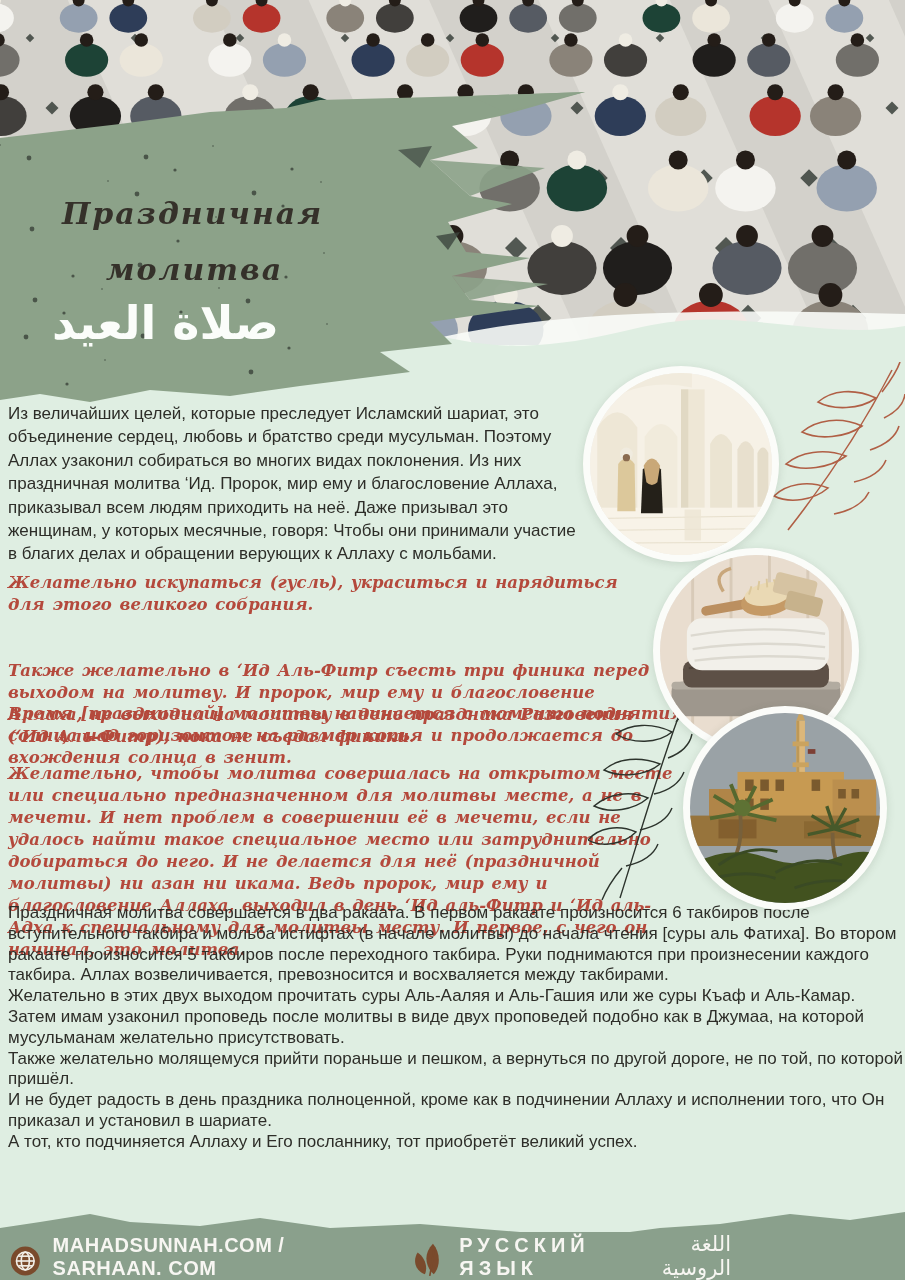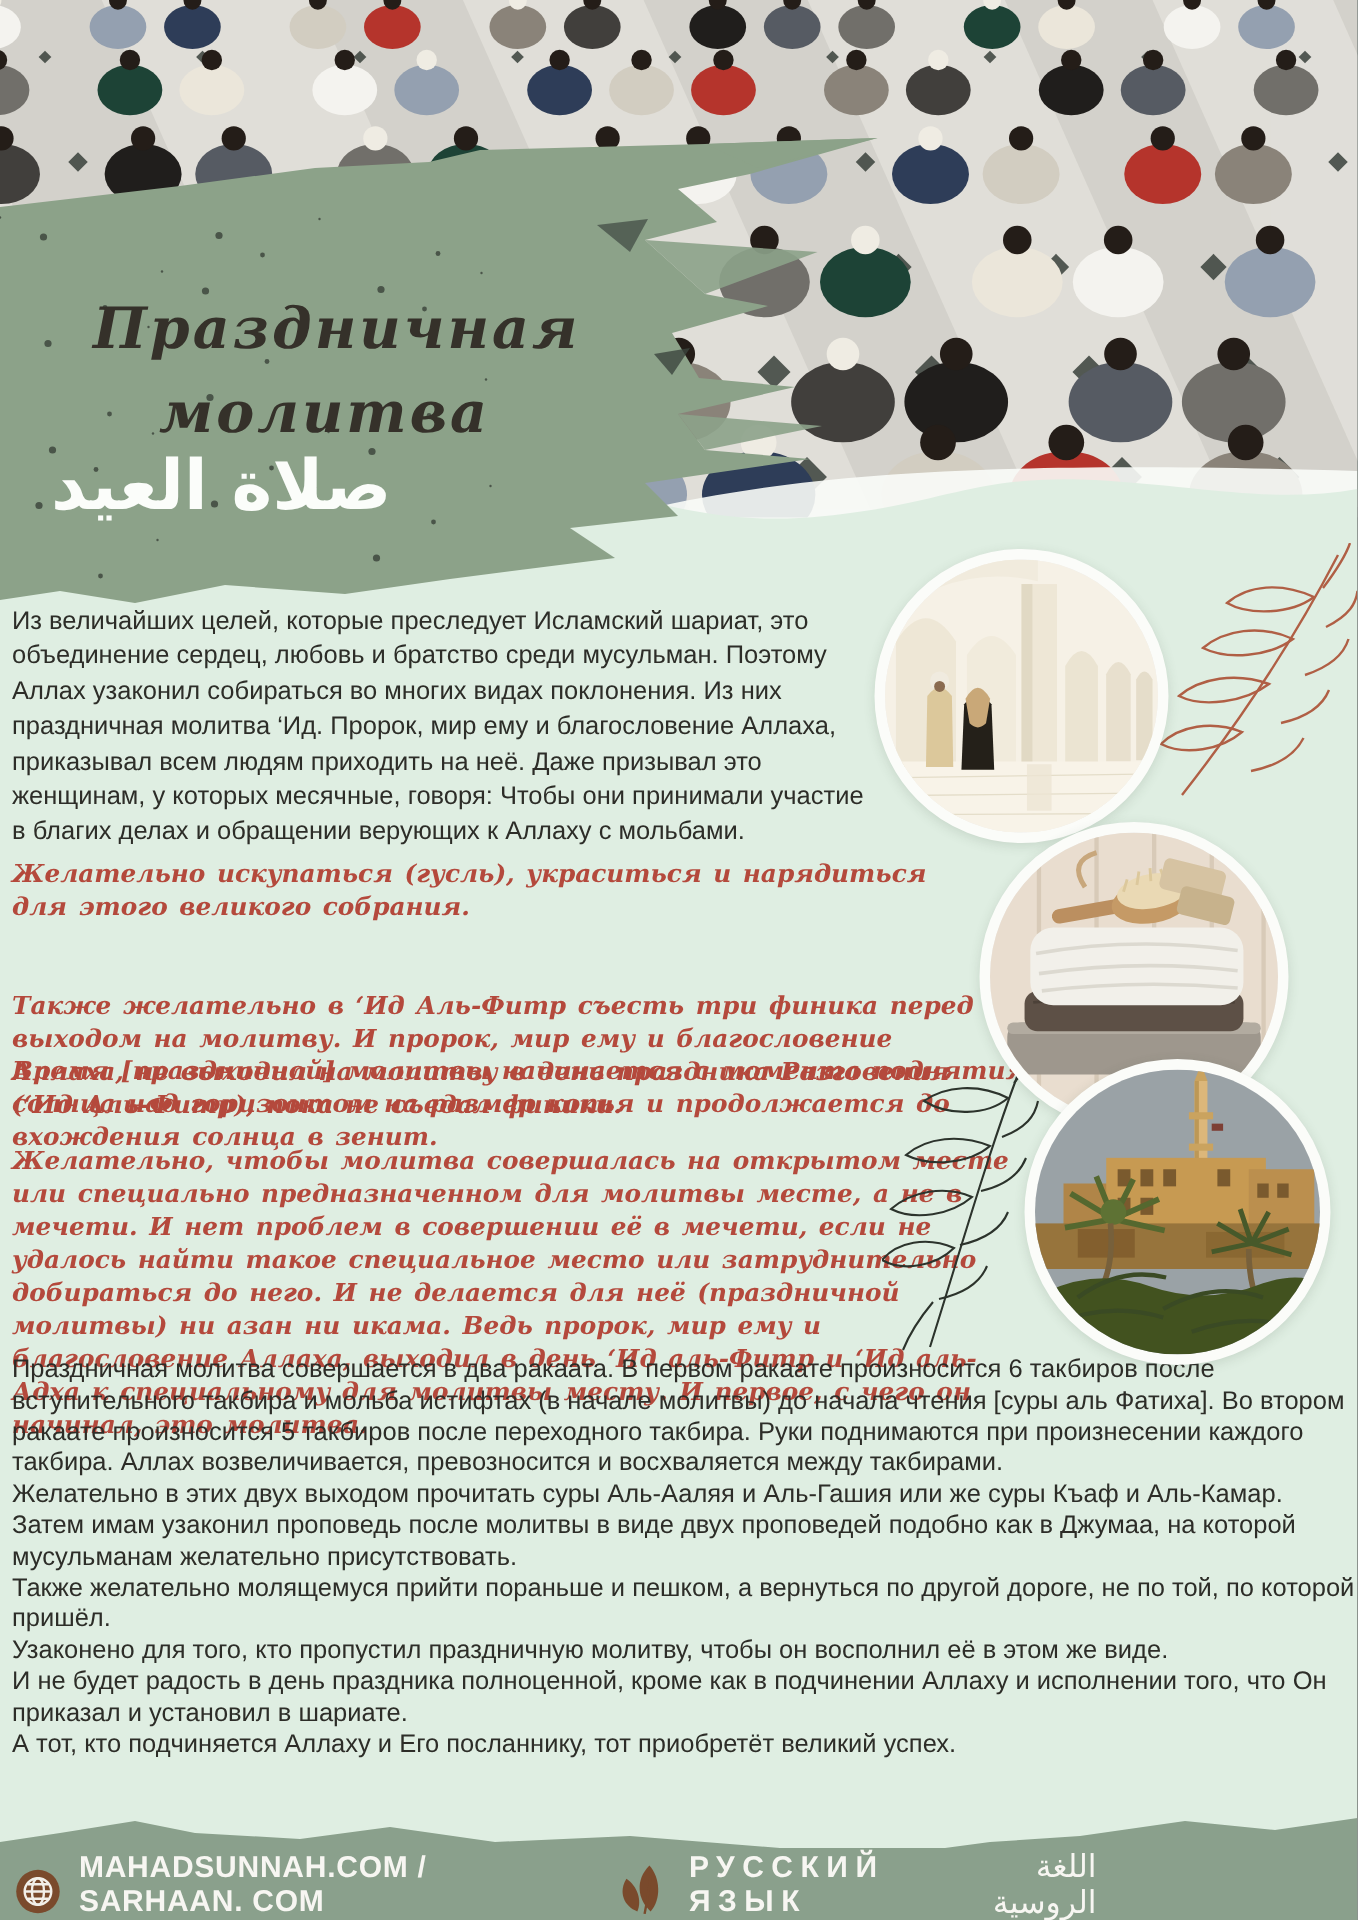--- a/index.html
+++ b/index.html
@@ -5,21 +5,21 @@
   html,body{margin:0;padding:0;background:#4a4a4a;}
   .page{position:relative;width:905px;height:1280px;margin:0 auto;background:#dfeee2;
         overflow:hidden;font-family:"Liberation Sans",sans-serif;}
 
   
   .hero{position:absolute;left:0;top:0;width:905px;height:345px;z-index:1;}
 
   
   .brush{position:absolute;left:0;top:0;width:905px;height:430px;z-index:2;pointer-events:none;}
   .title-ru{position:absolute;z-index:3;font-family:"DejaVu Serif",serif;font-style:italic;
-            font-weight:600;color:#35312a;font-size:38px;letter-spacing:2px;}
+            font-weight:600;color:#35312a;font-size:30px;letter-spacing:2px;}
   .title-ar{position:absolute;z-index:3;font-family:"DejaVu Sans",sans-serif;font-weight:bold;
             color:#fbfdfa;font-size:46px;direction:rtl;}
 
   
   .wave-top{position:absolute;left:0;top:280px;width:905px;height:140px;z-index:2;pointer-events:none;}
 
   
   .para{position:absolute;left:8px;color:#2d2d28;font-size:17px;line-height:23.4px;z-index:4;}
   .para.red{font-family:"DejaVu Serif",serif;font-style:italic;font-weight:bold;color:#b4493c;
             font-size:16.5px;line-height:22px;word-spacing:2px;}
@@ -296,35 +296,34 @@
         <circle cx="137" cy="194" r="2.4000000000000004" fill="#2e342e" opacity="0.7"></circle>
         <circle cx="210" cy="325" r="0.8" fill="#2e342e" opacity="0.7"></circle>
         <circle cx="283" cy="206" r="1.6" fill="#2e342e" opacity="0.7"></circle>
         <circle cx="26" cy="337" r="2.4000000000000004" fill="#2e342e" opacity="0.7"></circle>
         <circle cx="99" cy="218" r="0.8" fill="#2e342e" opacity="0.7"></circle>
       </g>
   </svg>
 
   <div class="title-ru" style="left:62px;top:196px;">Праздничная</div>
   <div class="title-ru" style="left:106px;top:252px;text-align:center;">молитва</div>
-  <div class="title-ar" style="left:34px;top:296px;">صلاة العيد</div>
+  <div class="title-ar" style="left:52px;top:296px;">صلاة العيد</div>
 
   <div class="para" style="top:402px;width:578px;">Из величайших целей, которые преследует Исламский шариат, это объединение сердец, любовь и братство среди мусульман. Поэтому Аллах узаконил собираться во многих видах поклонения. Из них праздничная молитва ‘Ид. Пророк, мир ему и благословение Аллаха, приказывал всем людям приходить на неё. Даже призывал это женщинам, у которых месячные, говоря: Чтобы они принимали участие в благих делах и обращении верующих к Аллаху с мольбами.</div>
 
   <div class="para red" style="top:572px;width:648px;">Желательно искупаться (гусль), украситься и нарядиться для этого великого собрания.</div>
   <div class="para red" style="top:660px;width:655px;">Также желательно в ‘Ид Аль-Фитр съесть три финика перед выходом на молитву. И пророк, мир ему и благословение Аллаха, не выходил на молитву в день праздника Разговения (‘Ид Аль-Фитр), пока не съедал финики.</div>
   <div class="para red" style="top:703px;width:690px;">Время [праздничной] молитвы начинается с момента поднятия солнца над горизонтом на размер копья и продолжается до вхождения солнца в зенит.</div>
   <div class="para red" style="top:763px;width:668px;">Желательно, чтобы молитва совершалась на открытом месте или специально предназначенном для молитвы месте, а не в мечети. И нет проблем в совершении её в мечети, если не удалось найти такое специальное место или затруднительно добираться до него. И не делается для неё (праздничной молитвы) ни азан ни икама. Ведь пророк, мир ему и благословение Аллаха, выходил в день ‘Ид аль-Фитр и ‘Ид аль-Адха к специальному для молитвы месту. И первое, с чего он начинал, это молитва.</div>
 
   <div class="bodyblock">
     <p>Праздничная молитва совершается в два ракаата. В первом ракаате произносится 6 такбиров после вступительного такбира и мольба истифтах (в начале молитвы) до начала чтения [суры аль Фатиха]. Во втором ракаате произносится 5 такбиров после переходного такбира. Руки поднимаются при произнесении каждого такбира. Аллах возвеличивается, превозносится и восхваляется между такбирами.</p>
     <p>Желательно в этих двух выходом прочитать суры Аль-Ааляя и Аль-Гашия или же суры Къаф и Аль-Камар.</p>
     <p>Затем имам узаконил проповедь после молитвы в виде двух проповедей подобно как в Джумаа, на которой мусульманам желательно присутствовать.</p>
     <p>Также желательно молящемуся прийти пораньше и пешком, а вернуться по другой дороге, не по той, по которой пришёл.</p>
-    <p>Узаконено для того, кто пропустил праздничную молитву, чтобы он восполнил её в этом же виде.</p>
     <p>И не будет радость в день праздника полноценной, кроме как в подчинении Аллаху и исполнении того, что Он приказал и установил в шариате.</p>
     <p>А тот, кто подчиняется Аллаху и Его посланнику, тот приобретёт великий успех.</p>
   </div>
 
   <svg class="frond" style="left:770px;top:362px;width:135px;height:185px;" viewBox="0 0 135 185">
     <g fill="none" stroke="#b05f45" stroke-width="1.6">
       <path d="M122,8 C96,58 62,112 18,168"></path>
       <path d="M106,36 C84,26 62,28 48,40 C62,48 90,48 106,36 Z"></path>
       <path d="M92,64 C70,54 46,58 32,70 C48,78 76,76 92,64 Z"></path>
       <path d="M76,94 C54,86 30,90 16,102 C32,110 60,106 76,94 Z"></path>

